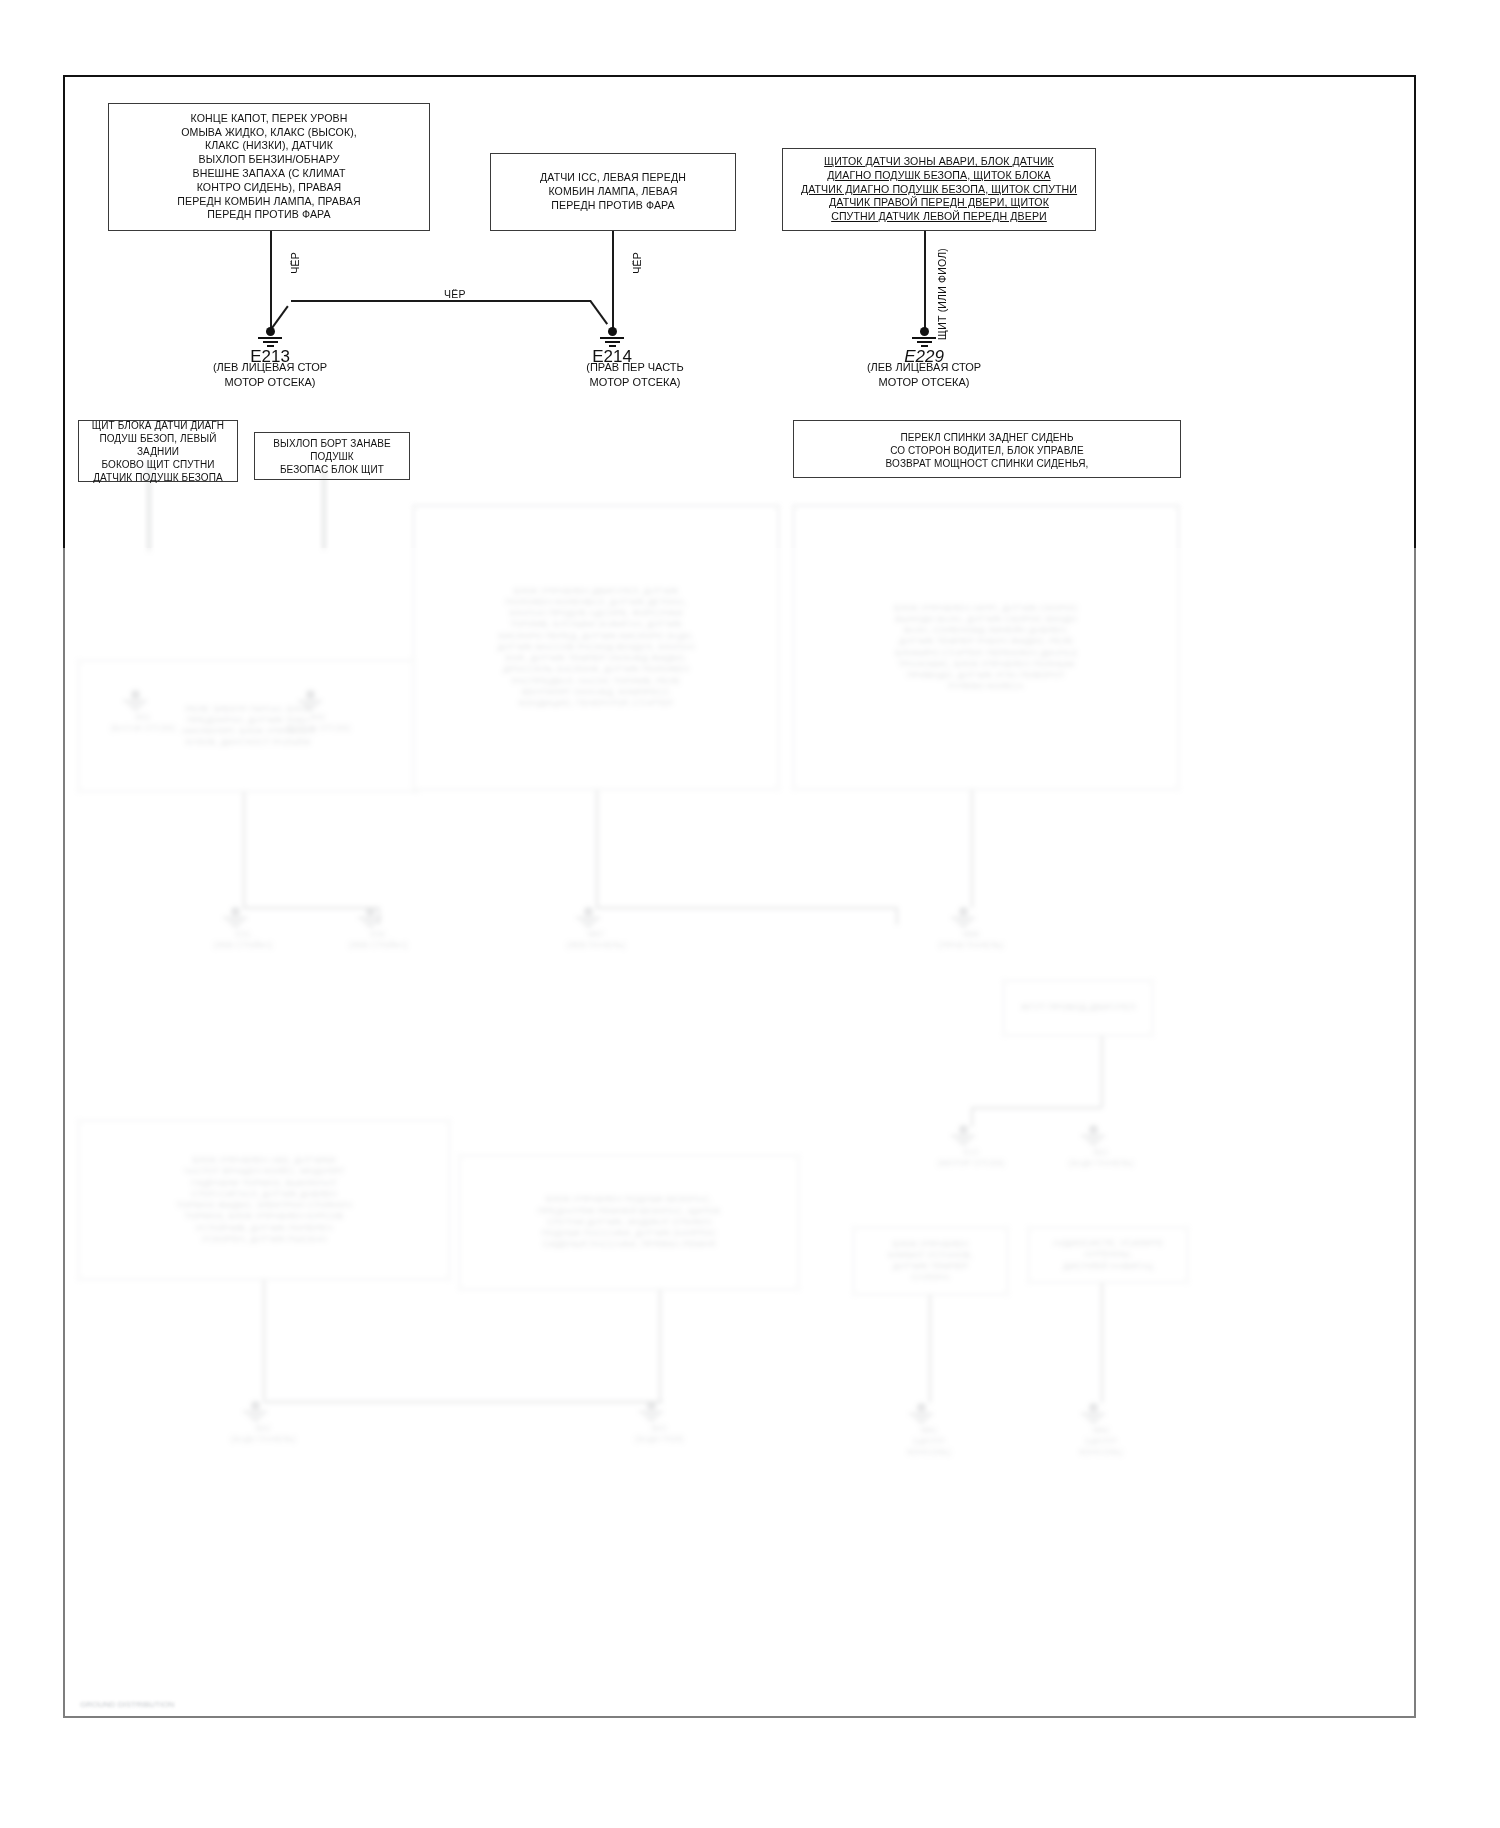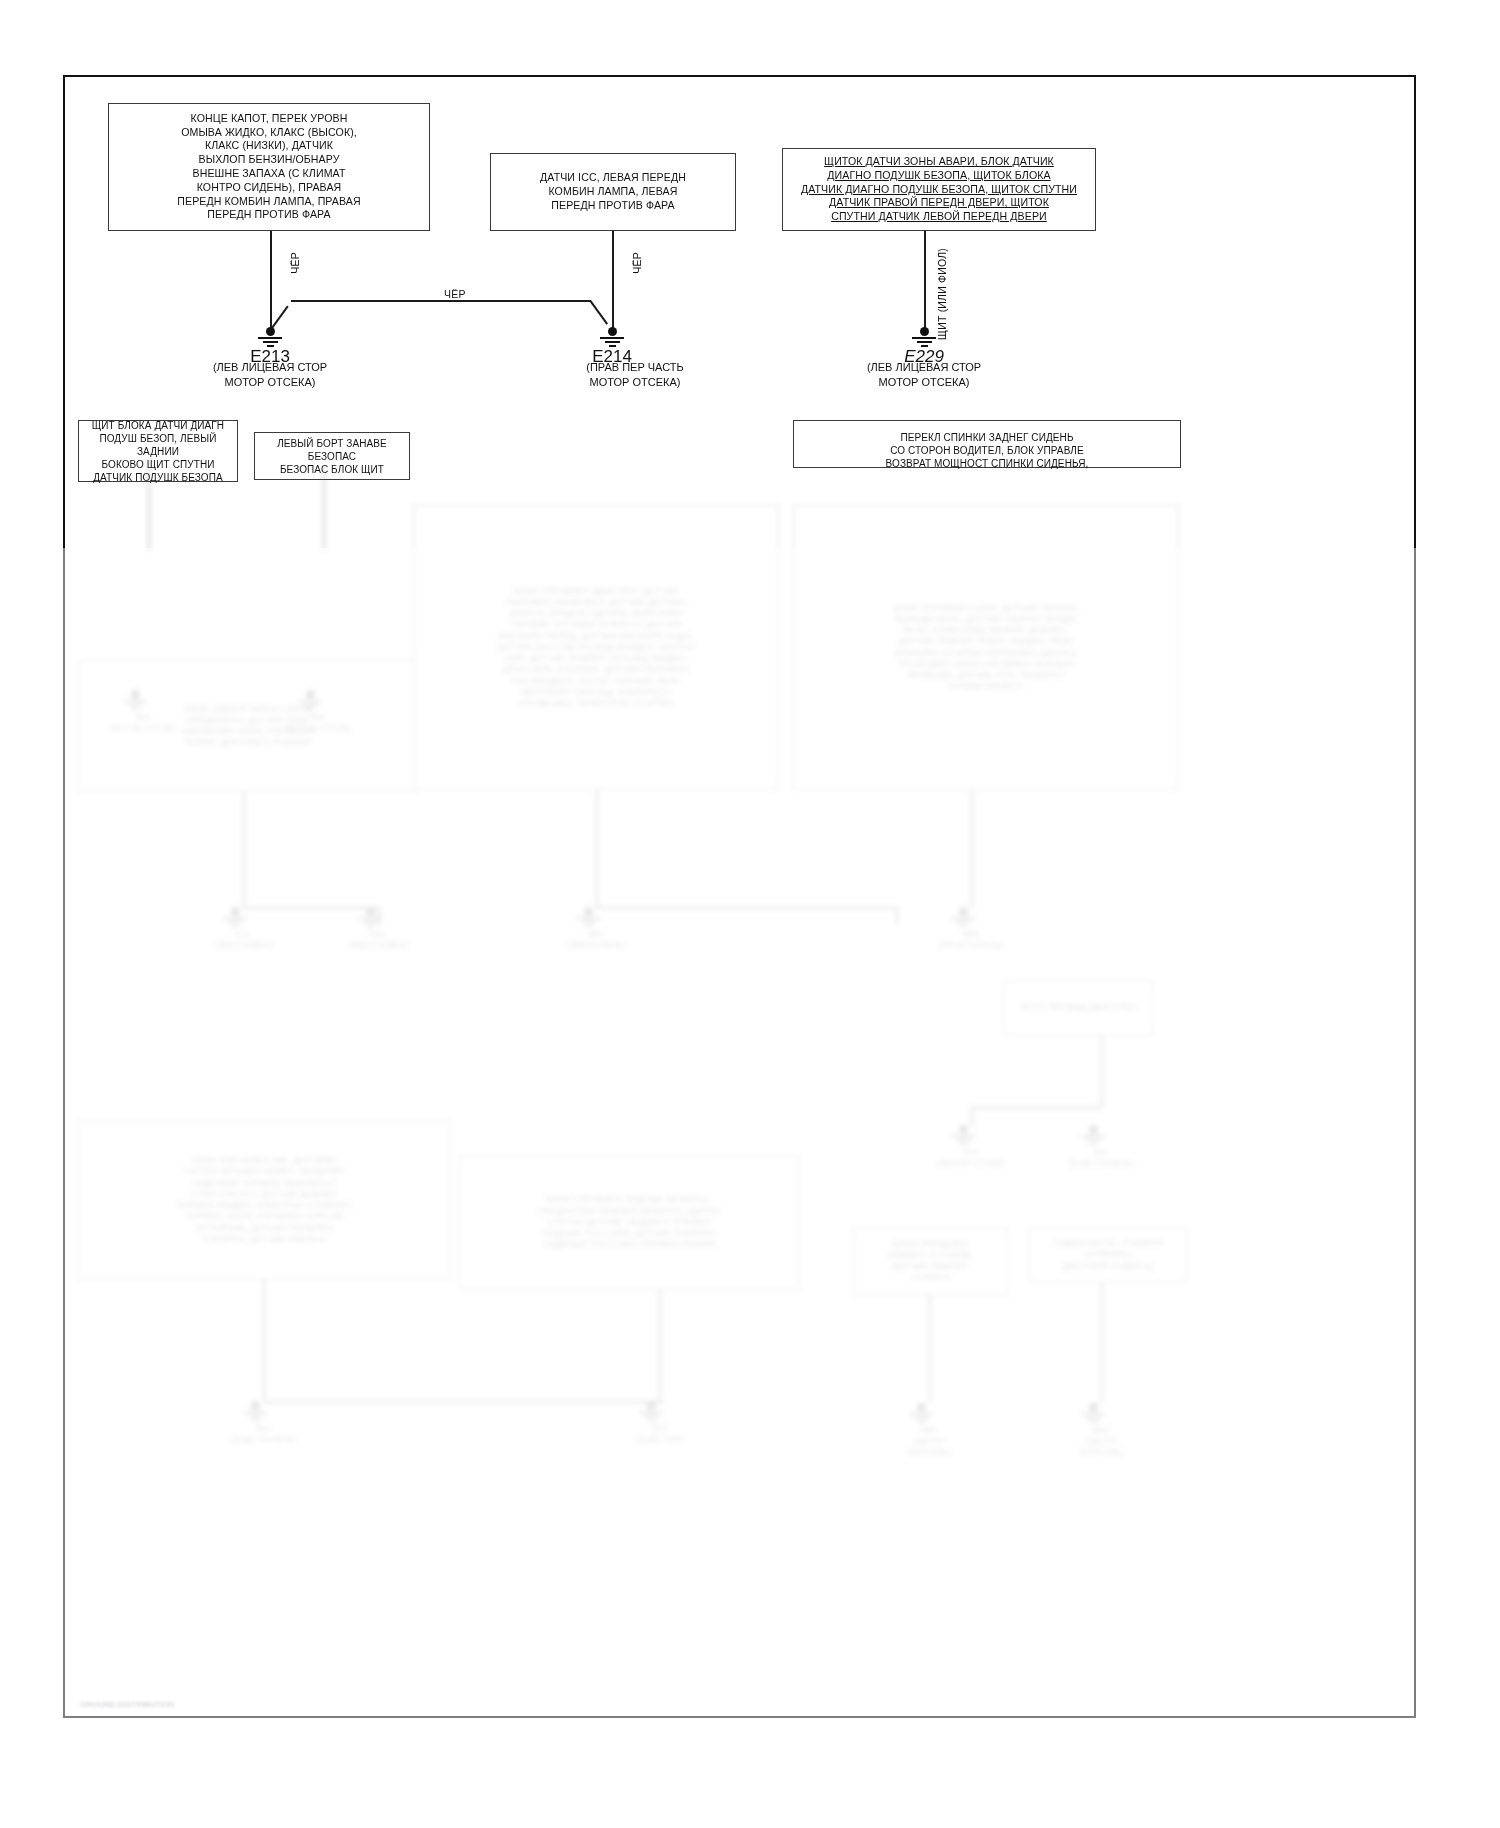--- a/index.html
+++ b/index.html
@@ -171,24 +171,24 @@
   </div>
   <div class="gnd-label gnd-id" style="left:844px;top:346px;width:160px;font-style:italic;">E229</div>
   <div class="gnd-label" style="left:844px;top:360px;width:160px;">(ЛЕВ ЛИЦЕВАЯ СТОР
 МОТОР ОТСЕКА)</div>
 
   <div class="box" style="left:78px;top:420px;width:160px;height:62px;font-size:10px;">ЩИТ БЛОКА ДАТЧИ ДИАГН
 ПОДУШ БЕЗОП, ЛЕВЫЙ ЗАДНИИ
 БОКОВО ЩИТ СПУТНИ
 ДАТЧИК ПОДУШК БЕЗОПА</div>
 
-  <div class="box" style="left:254px;top:432px;width:156px;height:48px;font-size:10px;">ЛЕВЫЙ БОРТ ЗАНАВЕ БЕЗОПАС
+  <div class="box" style="left:254px;top:432px;width:156px;height:48px;font-size:10px;">ВЫХЛОП БОРТ ЗАНАВЕ ПОДУШК
 БЕЗОПАС БЛОК ЩИТ</div>
 
-  <div class="box" style="left:793px;top:420px;width:388px;height:48px;font-size:10px;align-items:flex-start;padding-top:10px;">ПЕРЕКЛ СПИНКИ ЗАДНЕГ СИДЕНЬ
+  <div class="box" style="left:793px;top:420px;width:388px;height:58px;font-size:10px;align-items:flex-start;padding-top:10px;">ПЕРЕКЛ СПИНКИ ЗАДНЕГ СИДЕНЬ
 СО СТОРОН ВОДИТЕЛ, БЛОК УПРАВЛЕ
 ВОЗВРАТ МОЩНОСТ СПИНКИ СИДЕНЬЯ,</div>
 
   <div id="faded">
 
     <div class="box" style="left:15px;top:105px;width:340px;height:132px;">РЕЛЕ ЭЛЕКТР ПИТАН, БЛОК
 ПРЕДОХРАН, ДАТЧИК ТОКА
 АККУМУЛЯТ, БЛОК УПРАВЛЕН
 КУЗОВ, ДИАГНОСТ РАЗЪЁМ</div>
 

